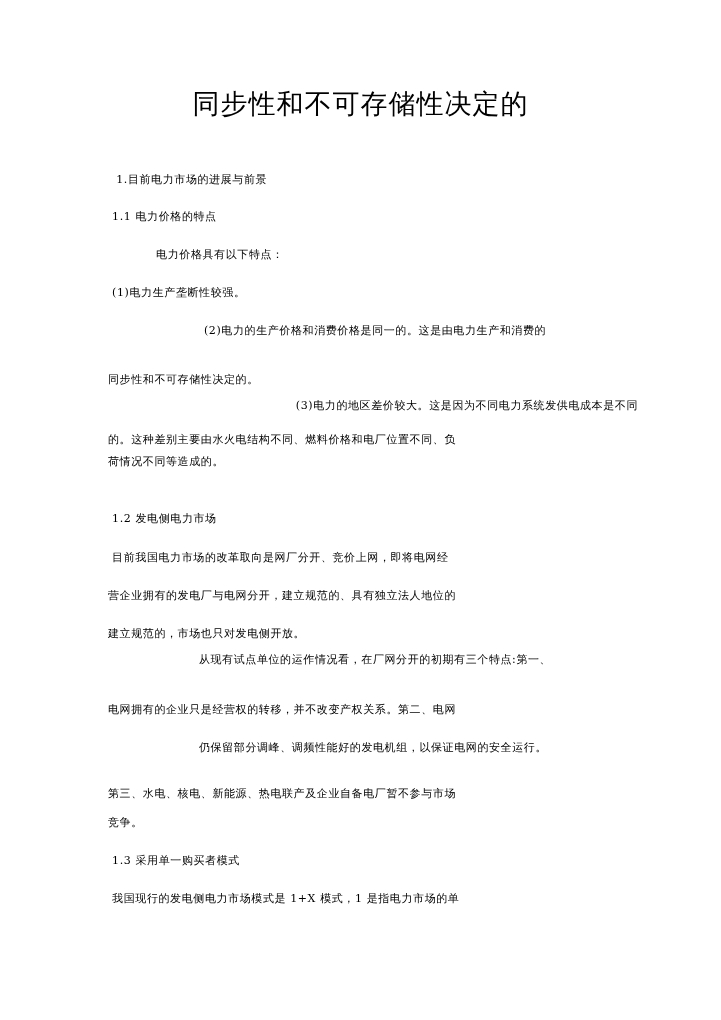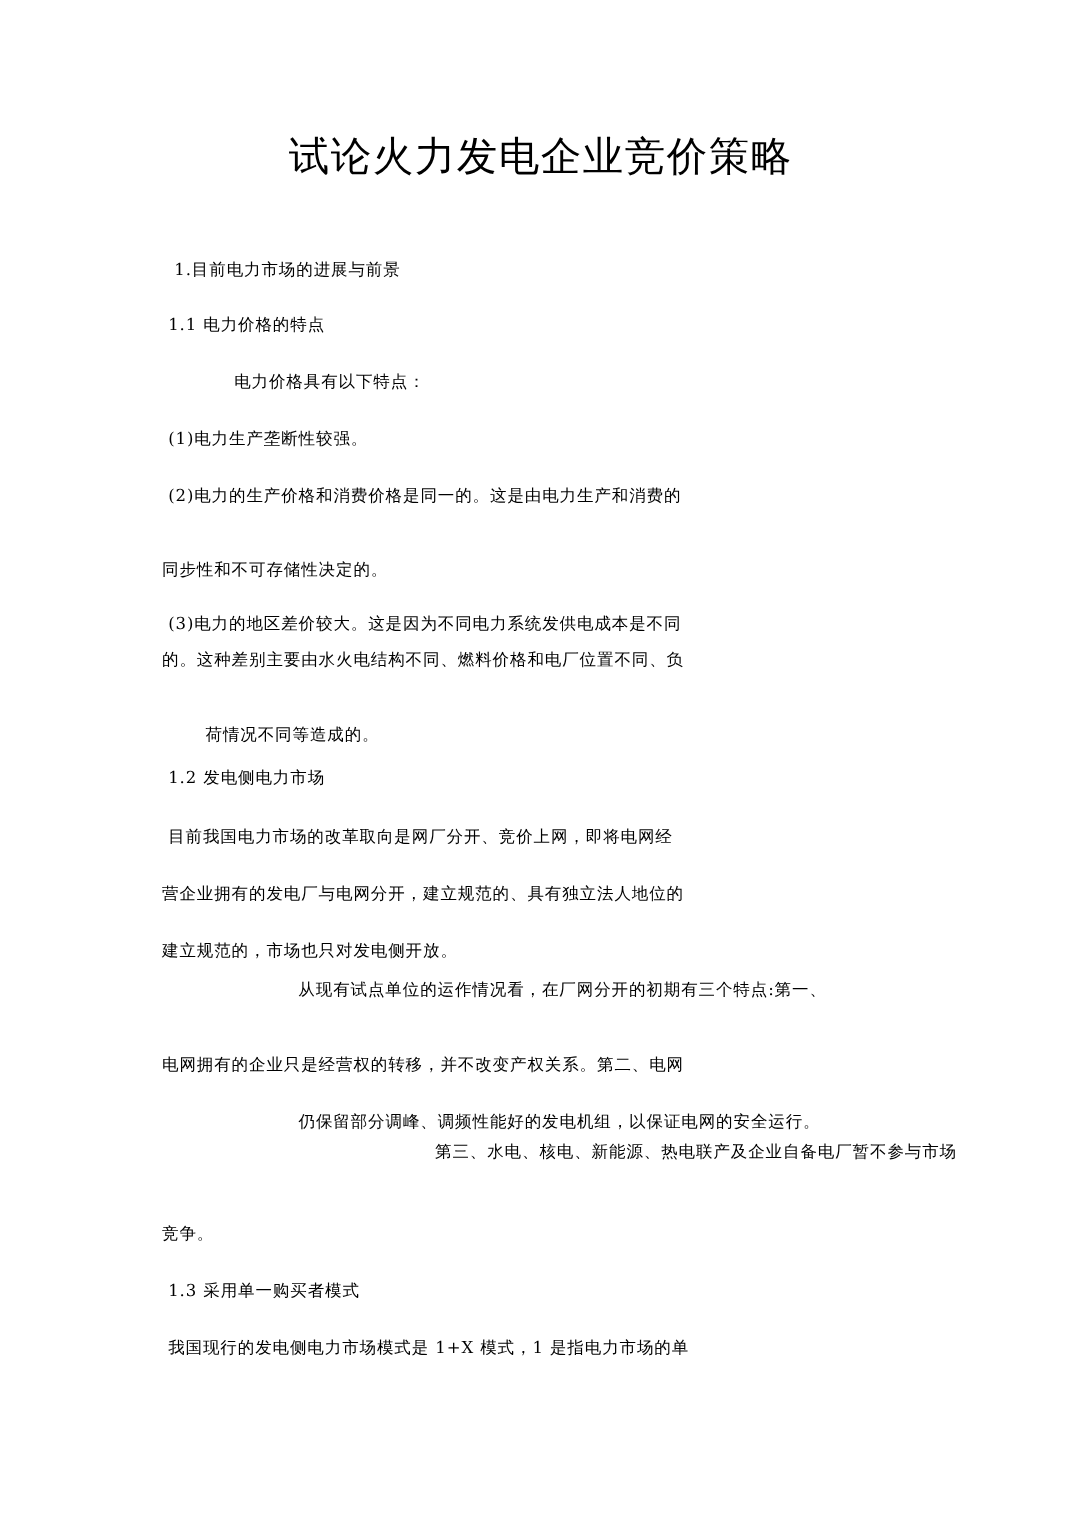--- a/index.html
+++ b/index.html
@@ -7,36 +7,36 @@
          font-family: "DejaVu Serif", "Liberation Serif", serif; color: #111; }
   .title { position: absolute; top: 86px; left: 0; width: 721px; text-align: center;
            font-size: 27px; letter-spacing: 1px; font-weight: normal; color: #000; }
   .line { position: absolute; left: 108px; width: 530px; font-size: 11px; white-space: nowrap;
           letter-spacing: 0.6px; color: #000000; }
 </style>
 </head>
 <body>
 
 <div>
-  <div class="title">试论火力发电企业竞价策略</div>
+  <div class="title">同步性和不可存储性决定的</div>
   <div id="lines">
       <div class="line" style="top: 172px; white-space: pre;">  1.目前电力市场的进展与前景</div>
       <div class="line" style="top: 209px; white-space: pre;"> 1.1 电力价格的特点</div>
       <div class="line" style="top: 247px; white-space: pre; margin-left: 44px;"> 电力价格具有以下特点：</div>
       <div class="line" style="top: 285px; white-space: pre;"> (1)电力生产垄断性较强。</div>
-      <div class="line" style="top: 323px; white-space: pre;"> (2)电力的生产价格和消费价格是同一的。这是由电力生产和消费的</div>
+      <div class="line" style="top: 323px; white-space: pre; text-align: center;"> (2)电力的生产价格和消费价格是同一的。这是由电力生产和消费的</div>
       <div class="line" style="top: 372px; white-space: pre;">同步性和不可存储性决定的。</div>
-      <div class="line" style="top: 408px; white-space: pre;"> (3)电力的地区差价较大。这是因为不同电力系统发供电成本是不同</div>
+      <div class="line" style="top: 398px; white-space: pre; text-align: right;"> (3)电力的地区差价较大。这是因为不同电力系统发供电成本是不同</div>
       <div class="line" style="top: 432px; white-space: pre;">的。这种差别主要由水火电结构不同、燃料价格和电厂位置不同、负</div>
-      <div class="line" style="top: 482px; white-space: pre; margin-left: 29px;">荷情况不同等造成的。</div>
+      <div class="line" style="top: 454px; white-space: pre;">荷情况不同等造成的。</div>
       <div class="line" style="top: 511px; white-space: pre;"> 1.2 发电侧电力市场</div>
       <div class="line" style="top: 550px; white-space: pre;"> 目前我国电力市场的改革取向是网厂分开、竞价上网，即将电网经</div>
       <div class="line" style="top: 588px; white-space: pre;">营企业拥有的发电厂与电网分开，建立规范的、具有独立法人地位的</div>
       <div class="line" style="top: 626px; white-space: pre;">建立规范的，市场也只对发电侧开放。</div>
       <div class="line" style="top: 652px; white-space: pre; text-align: center;"> 从现有试点单位的运作情况看，在厂网分开的初期有三个特点:第一、</div>
       <div class="line" style="top: 702px; white-space: pre;">电网拥有的企业只是经营权的转移，并不改变产权关系。第二、电网</div>
       <div class="line" style="top: 740px; white-space: pre; text-align: center;">仍保留部分调峰、调频性能好的发电机组，以保证电网的安全运行。</div>
-      <div class="line" style="top: 760px; white-space: pre; text-align: right;">第三、水电、核电、新能源、热电联产及企业自备电厂暂不参与市场</div>
+      <div class="line" style="top: 786px; white-space: pre;">第三、水电、核电、新能源、热电联产及企业自备电厂暂不参与市场</div>
       <div class="line" style="top: 815px; white-space: pre;">竞争。</div>
       <div class="line" style="top: 853px; white-space: pre;"> 1.3 采用单一购买者模式</div>
       <div class="line" style="top: 891px; white-space: pre;"> 我国现行的发电侧电力市场模式是 1+X 模式，1 是指电力市场的单</div>
     </div>
 </div>
 
 </body></html>

